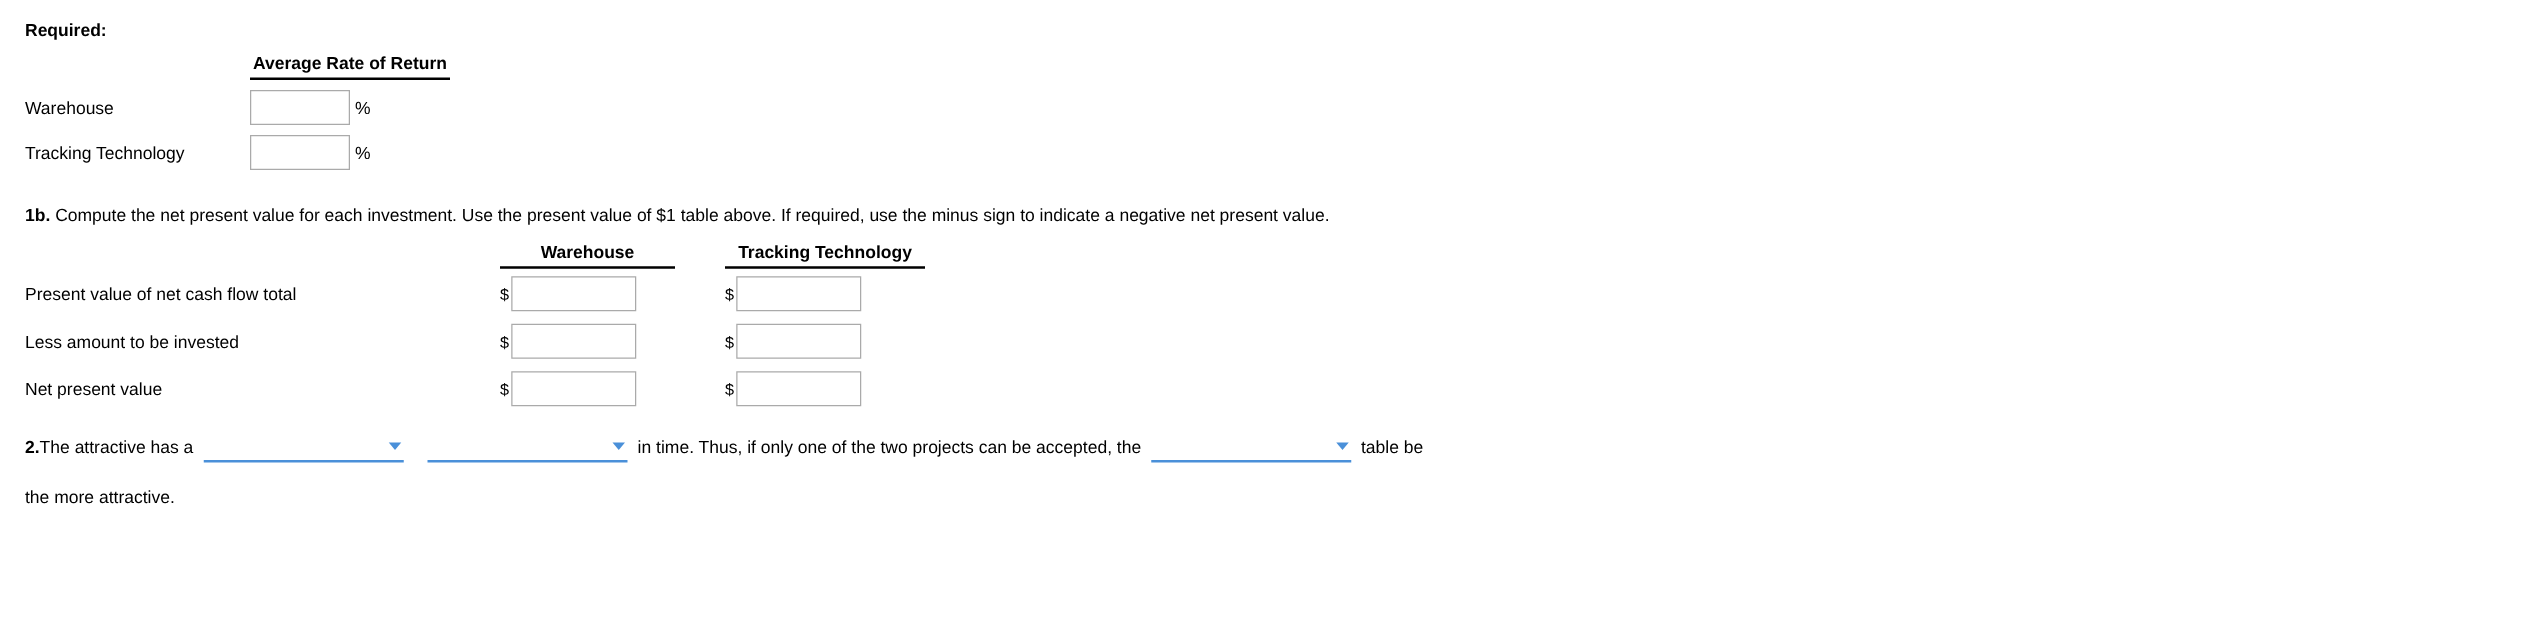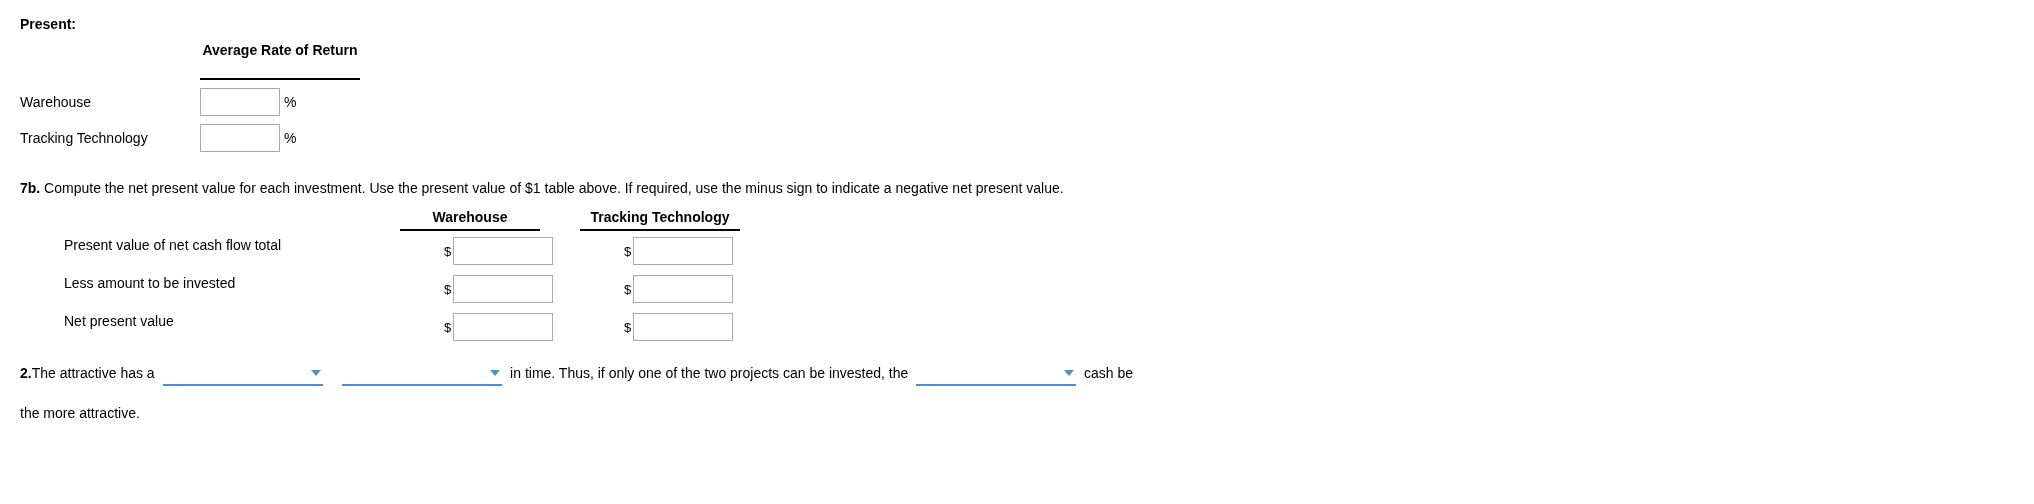--- a/index.html
+++ b/index.html
@@ -21,21 +21,21 @@
     }
     .section-label {
       margin-bottom: 10px;
       line-height: 1.5;
     }
     .bold { font-weight: bold; }
     .avg-rate-header {
       font-weight: bold;
       text-align: center;
       border-bottom: 2px solid #000;
-      padding-bottom: 20px;
+      padding-bottom: 4px;
       margin-bottom: 8px;
       width: 160px;
     }
     .input-small {
       width: 80px;
       height: 28px;
       border: 1px solid #aaa;
       padding: 2px 4px;
       font-size: 13px;
     }
@@ -43,23 +43,22 @@
       margin-left: 4px;
     }
     .section-1b {
       margin-bottom: 18px;
     }
     .npv-table-wrapper {
       margin-left: 0;
     }
     .npv-data-row {
       display: flex;
-      align-items: flex-start;
+      align-items: center;
       margin-bottom: 10px;
-      margin-left: 44px;
     }
     .npv-row-label {
       width: 380px;
       flex-shrink: 0;
     }
     .npv-cell {
       display: flex;
       align-items: center;
       width: 140px;
       margin-right: 40px;
@@ -107,21 +106,21 @@
       height: 0;
       border-left: 5px solid transparent;
       border-right: 5px solid transparent;
       border-top: 6px solid #4a90d9;
       pointer-events: none;
     }
   </style>
 </head>
 <body>
 
-<div class="required-label">Present:</div>
+<div class="required-label">Required:</div>
 
 <div class="section-1a">
 
   <div style="display:flex; flex-direction:column; margin-left: 180px;">
     <div class="avg-rate-header">Average Rate of Return</div>
 
     <div style="display:flex; align-items:center; margin-bottom:8px;">
       <div style="width:180px; margin-left:-180px;">Warehouse</div>
       <input class="input-small" type="text" style="">
       <span class="percent-sign">%</span>
@@ -130,21 +129,21 @@
     <div style="display:flex; align-items:center; margin-bottom:8px;">
       <div style="width:180px; margin-left:-180px;">Tracking Technology</div>
       <input class="input-small" type="text" style="">
       <span class="percent-sign">%</span>
     </div>
   </div>
 </div>
 
 <div class="section-1b">
   <div class="section-label">
-    <span class="bold">7b.</span><span> Compute the net present value for each investment. Use the present value of $1 table above. If required, use the minus sign to indicate a negative net present value.</span>
+    <span class="bold">1b.</span><span> Compute the net present value for each investment. Use the present value of $1 table above. If required, use the minus sign to indicate a negative net present value.</span>
   </div>
 
   <div class="npv-table-wrapper">
 
     <div style="display:flex; align-items:flex-end; margin-left:380px; margin-bottom:6px;">
       <div style="width:140px; margin-right:40px; font-weight:bold; text-align:center; border-bottom:2px solid #000; padding-bottom:4px;">Warehouse</div>
       <div style="width:160px; font-weight:bold; text-align:center; border-bottom:2px solid #000; padding-bottom:4px;">Tracking Technology</div>
     </div>
 
     <div class="npv-data-row">
@@ -204,29 +203,29 @@
     <div class="dropdown-container">
       <select class="dropdown-input">
         <option value=""></option>
         <option value="earlier">earlier</option>
         <option value="later">later</option>
         <option value="evenly">evenly</option>
       </select>
       <div class="dropdown-arrow"></div>
     </div>
     &nbsp;
-    <span>in time. Thus, if only one of the two projects can be invested, the</span>
+    <span>in time. Thus, if only one of the two projects can be accepted, the</span>
     &nbsp;
     <div class="dropdown-container">
       <select class="dropdown-input">
         <option value=""></option>
         <option value="warehouse">warehouse</option>
         <option value="tracking technology">tracking technology</option>
       </select>
       <div class="dropdown-arrow"></div>
     </div>
     &nbsp;
-    <span>cash be</span>
+    <span>table be</span>
   </div>
   <div style="margin-top:18px;">
     <span>the more attractive.</span>
   </div>
 </div>
 
 </body></html>

